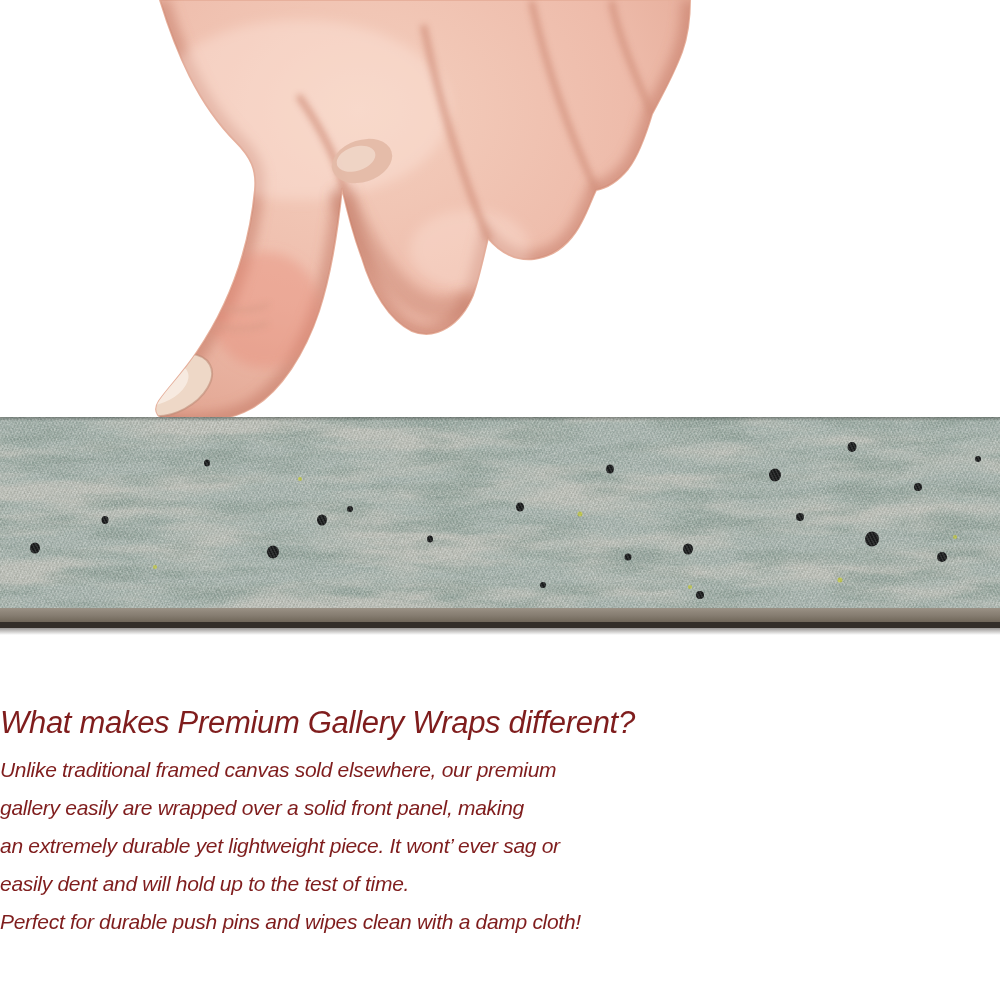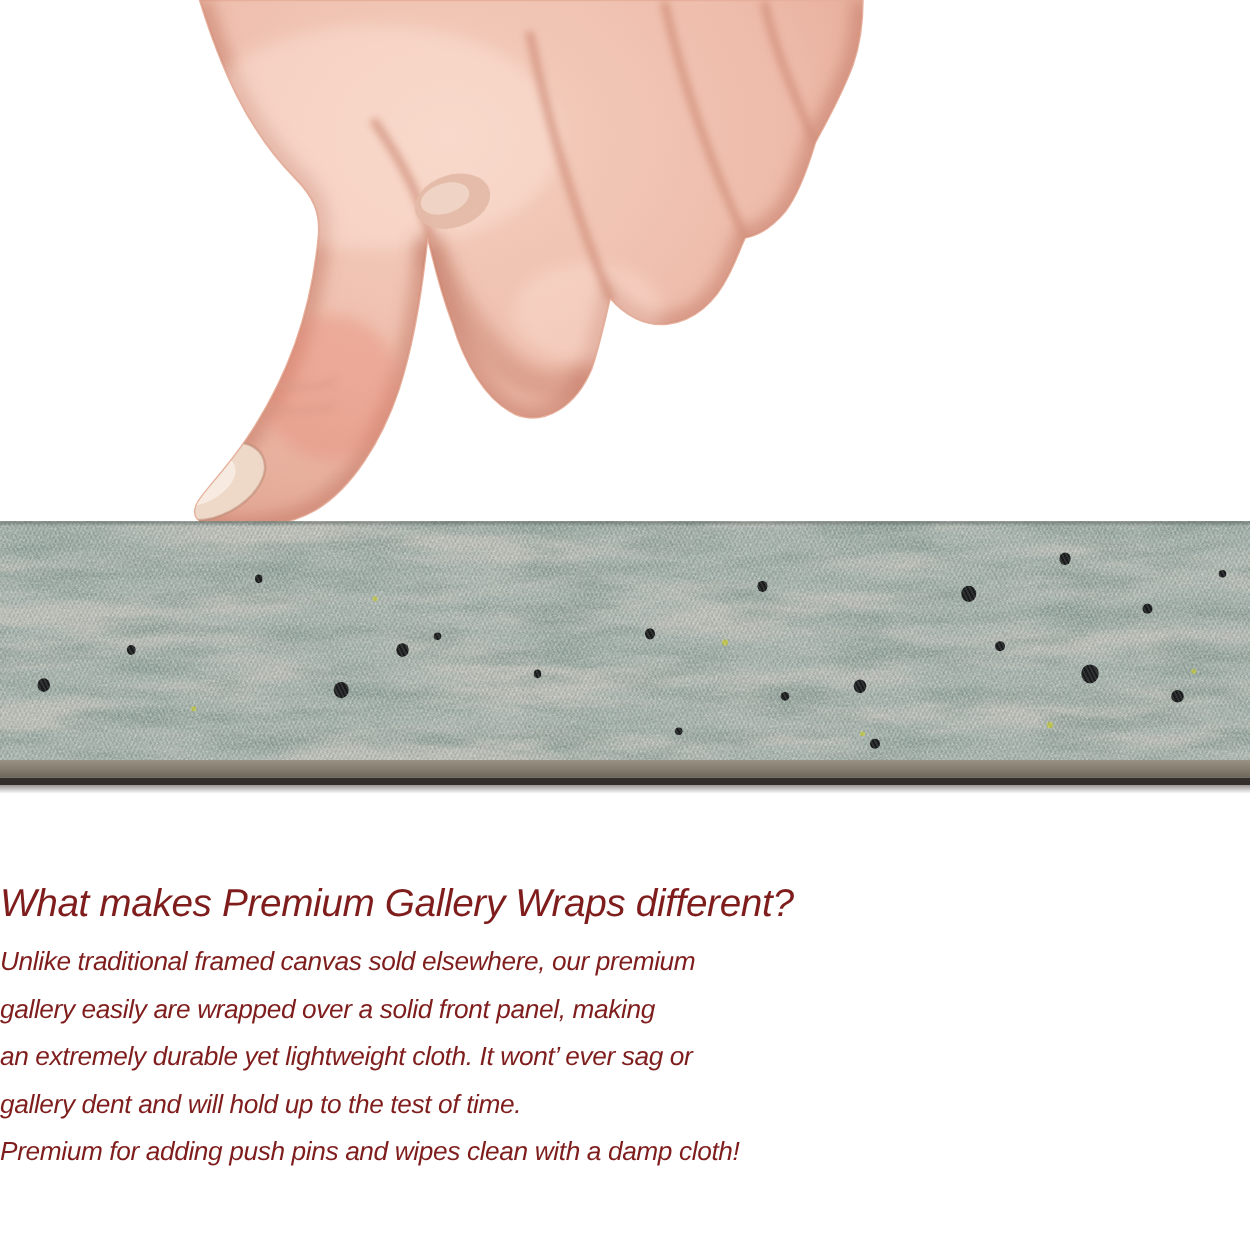--- a/index.html
+++ b/index.html
@@ -149,18 +149,18 @@
     <div class="strip-top-shade"></div>
     <div class="strip-edge"></div>
     <div class="strip-darkline"></div>
     <div class="strip-fade"></div>
   </div>
 
   <div class="info">
     <div class="info-heading">What makes Premium Gallery Wraps different?</div>
     <div class="info-line">Unlike traditional framed canvas sold elsewhere, our premium</div>
     <div class="info-line">gallery easily are wrapped over a solid front panel, making</div>
-    <div class="info-line">an extremely durable yet lightweight cloth. It wont’ ever sag or</div>
-    <div class="info-line">gallery dent and will hold up to the test of time.</div>
-    <div class="info-line">Premium for adding push pins and wipes clean with a damp cloth!</div>
+    <div class="info-line">an extremely durable yet lightweight piece. It wont’ ever sag or</div>
+    <div class="info-line">easily dent and will hold up to the test of time.</div>
+    <div class="info-line">Perfect for durable push pins and wipes clean with a damp cloth!</div>
   </div>
 
 </div>
 
 </body></html>

